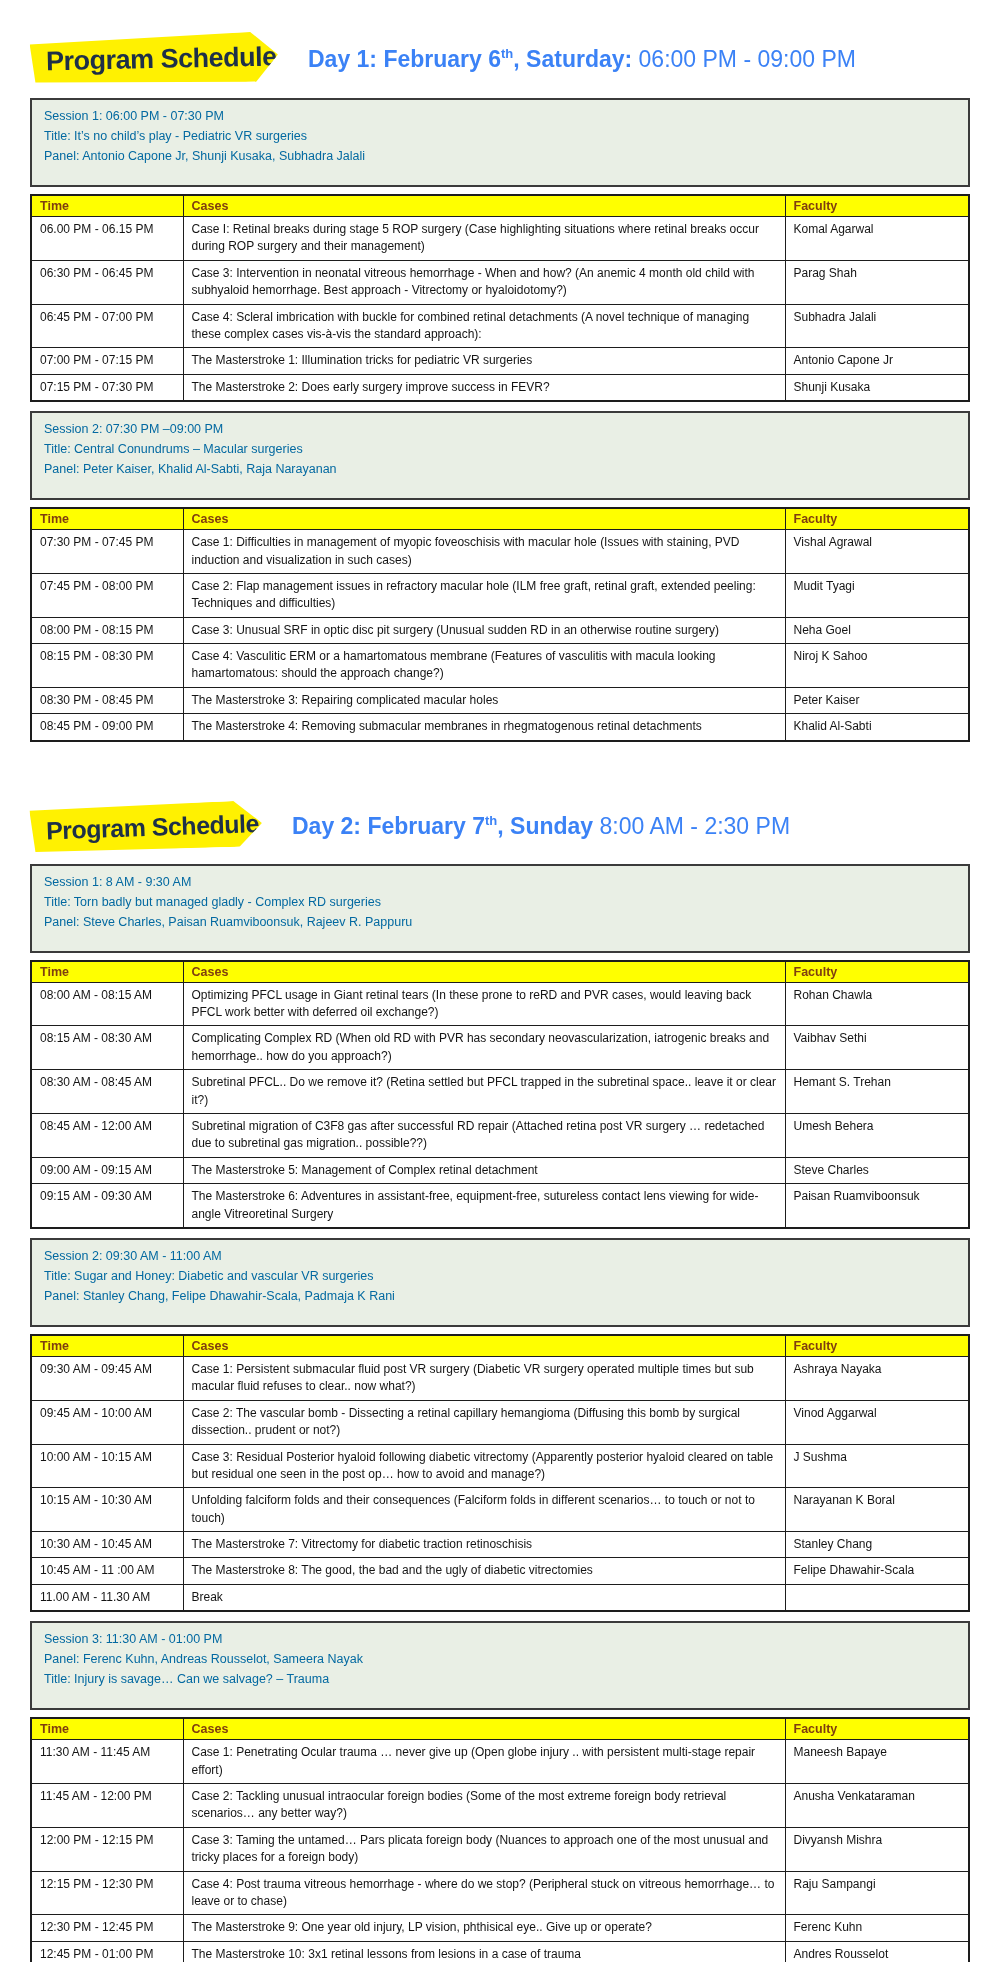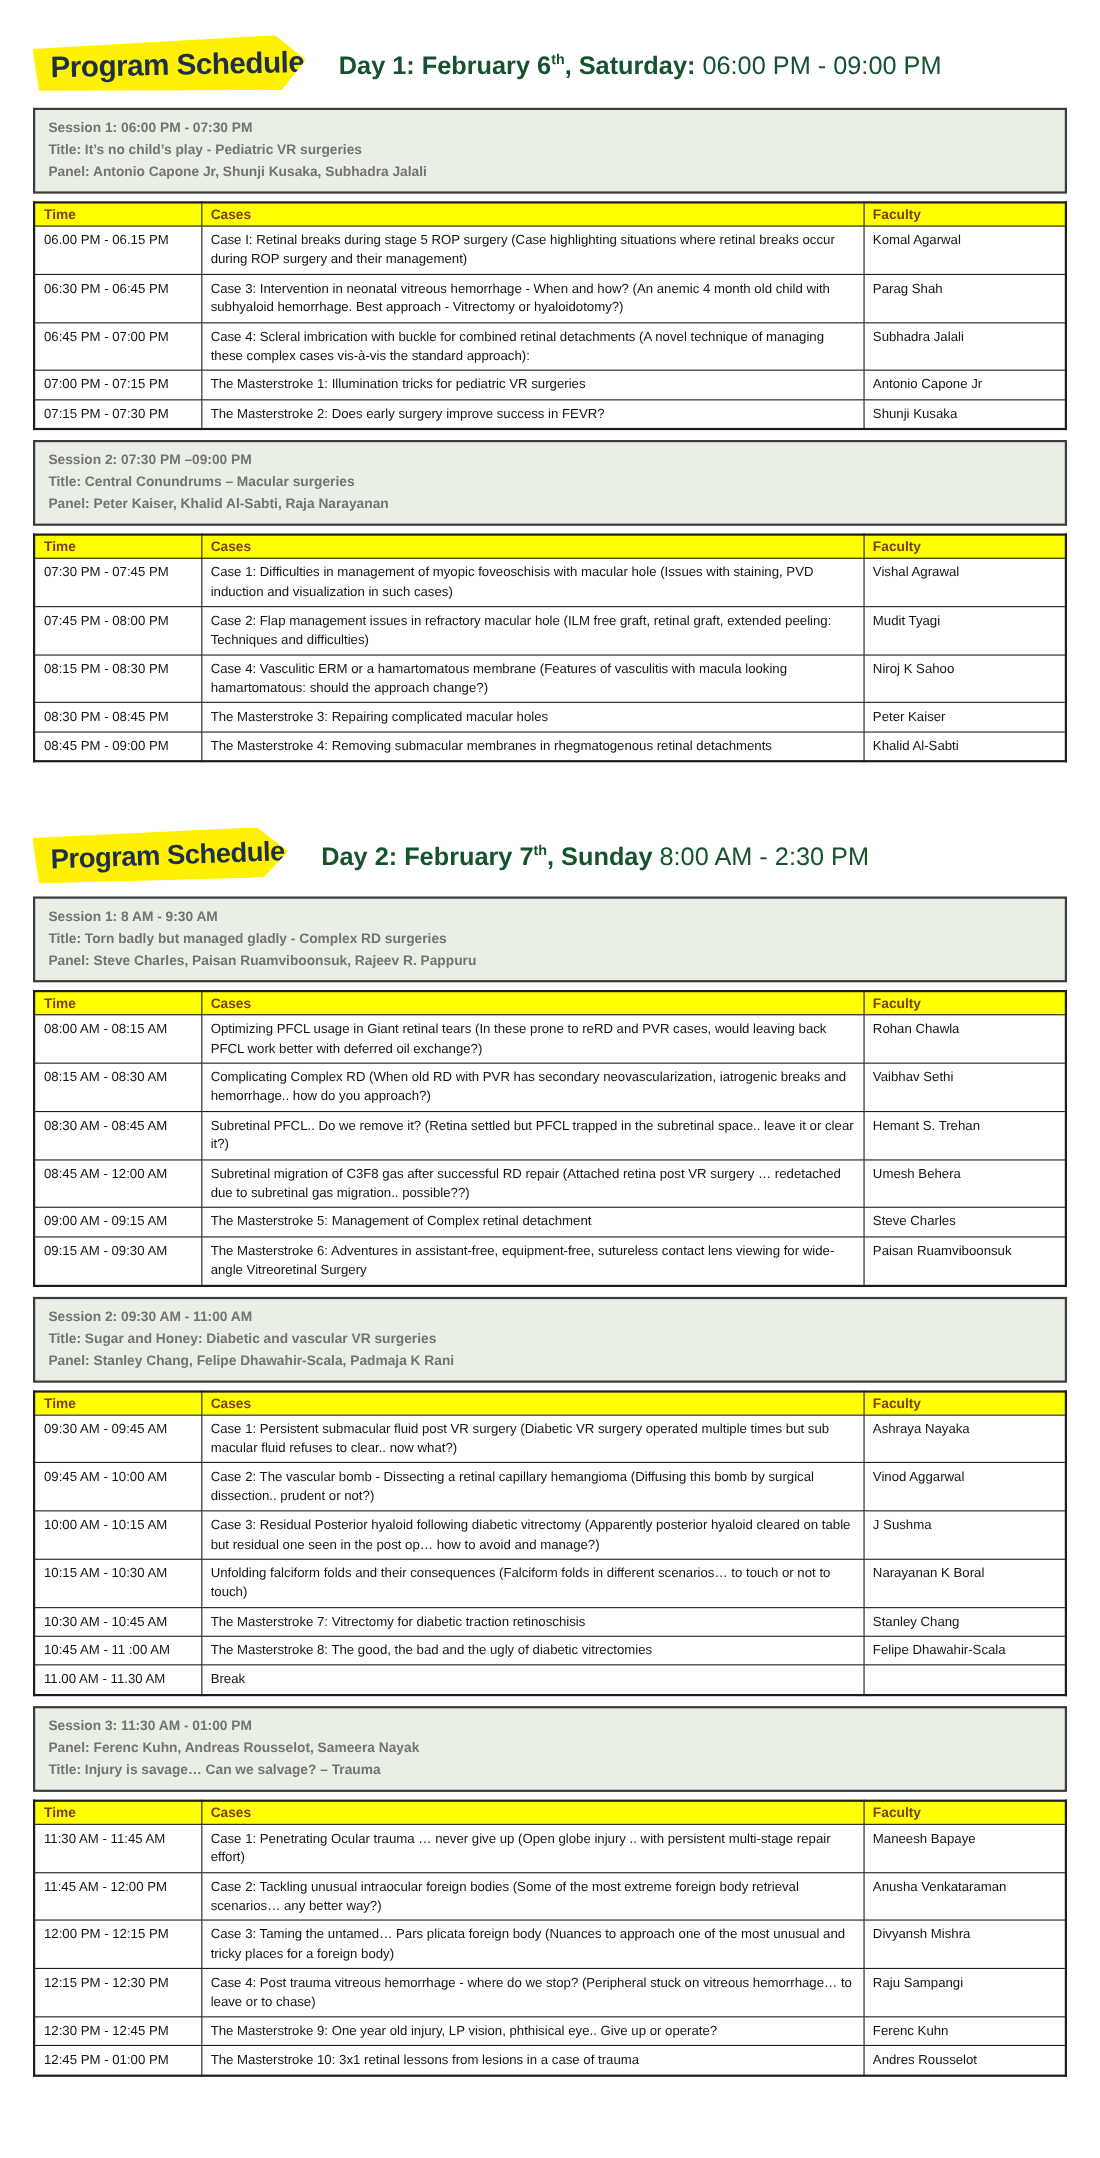--- a/index.html
+++ b/index.html
@@ -16,30 +16,30 @@
     width: 248px;
     height: 50px;
     flex: 0 0 auto;
     display: flex;
     align-items: center;
     padding-left: 16px;
     clip-path: polygon(0 16%, 89% 0, 100% 46%, 91% 100%, 2% 92%);
     transform: rotate(-1.2deg);
   }
   .day-2 .banner { height: 46px; width: 232px; font-size: 25px; clip-path: polygon(0 6%, 88% 0, 100% 50%, 90% 100%, 2% 96%); transform: rotate(-2deg); }
-  .day-title { color: #14532d; font-size: 23px; white-space: nowrap; text-align: right; }
+  .day-title { color: #3b82f6; font-size: 23px; white-space: nowrap; text-align: right; }
   .day-title .bold { font-weight: bold; }
   .day-title sup { font-size: 13px; font-weight: bold; }
 
   .session-box {
     background: #E9EFE5;
     border: 2px solid #3b3b3b;
-    padding: 6px 12px 8px 12px;
-    color: #737373;
-    font-weight: bold;
+    padding: 6px 12px 19px 12px;
+    color: #0369a1;
+    font-weight: normal;
     font-size: 12.5px;
     line-height: 1.6;
     margin: 0 0 7px 0;
   }
   table.schedule {
     width: 100%;
     border-collapse: collapse;
     border: 2px solid #1d1d1d;
     margin: 0 0 9px 0;
     table-layout: fixed;
@@ -143,20 +143,25 @@
                 <td class="col-time">07:30 PM - 07:45 PM</td>
                 <td class="col-case">Case 1: Difficulties in management of myopic foveoschisis with macular hole (Issues with staining, PVD induction and visualization in such cases)</td>
                 <td class="col-faculty">Vishal Agrawal</td>
               </tr>
               <tr>
                 <td class="col-time">07:45 PM - 08:00 PM</td>
                 <td class="col-case">Case 2: Flap management issues in refractory macular hole (ILM free graft, retinal graft, extended peeling: Techniques and difficulties)</td>
                 <td class="col-faculty">Mudit Tyagi</td>
               </tr>
               <tr>
+                <td class="col-time">08:00 PM - 08:15 PM</td>
+                <td class="col-case">Case 3: Unusual SRF in optic disc pit surgery (Unusual sudden RD in an otherwise routine surgery)</td>
+                <td class="col-faculty">Neha Goel</td>
+              </tr>
+              <tr>
                 <td class="col-time">08:15 PM - 08:30 PM</td>
                 <td class="col-case">Case 4: Vasculitic ERM or a hamartomatous membrane (Features of vasculitis with macula looking hamartomatous: should the approach change?)</td>
                 <td class="col-faculty">Niroj K Sahoo</td>
               </tr>
               <tr>
                 <td class="col-time">08:30 PM - 08:45 PM</td>
                 <td class="col-case">The Masterstroke 3: Repairing complicated macular holes</td>
                 <td class="col-faculty">Peter Kaiser</td>
               </tr>
               <tr>

